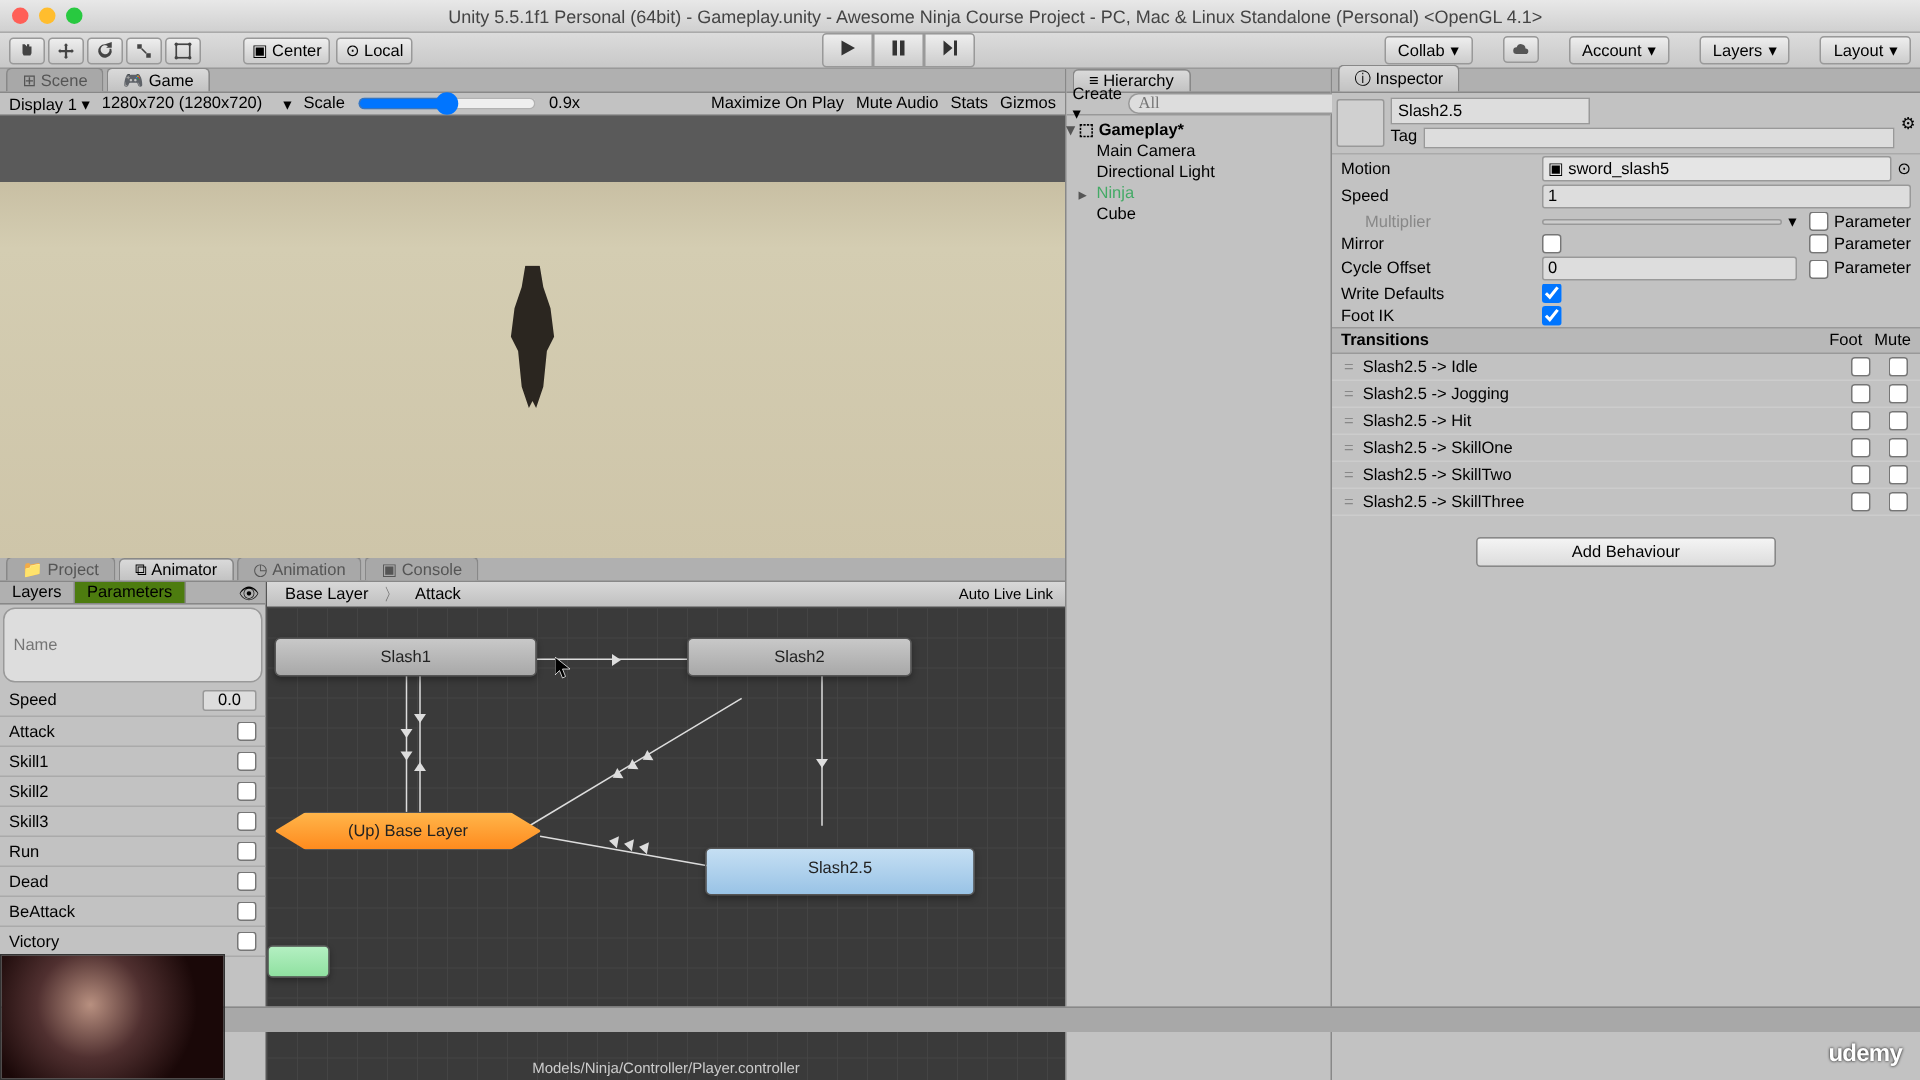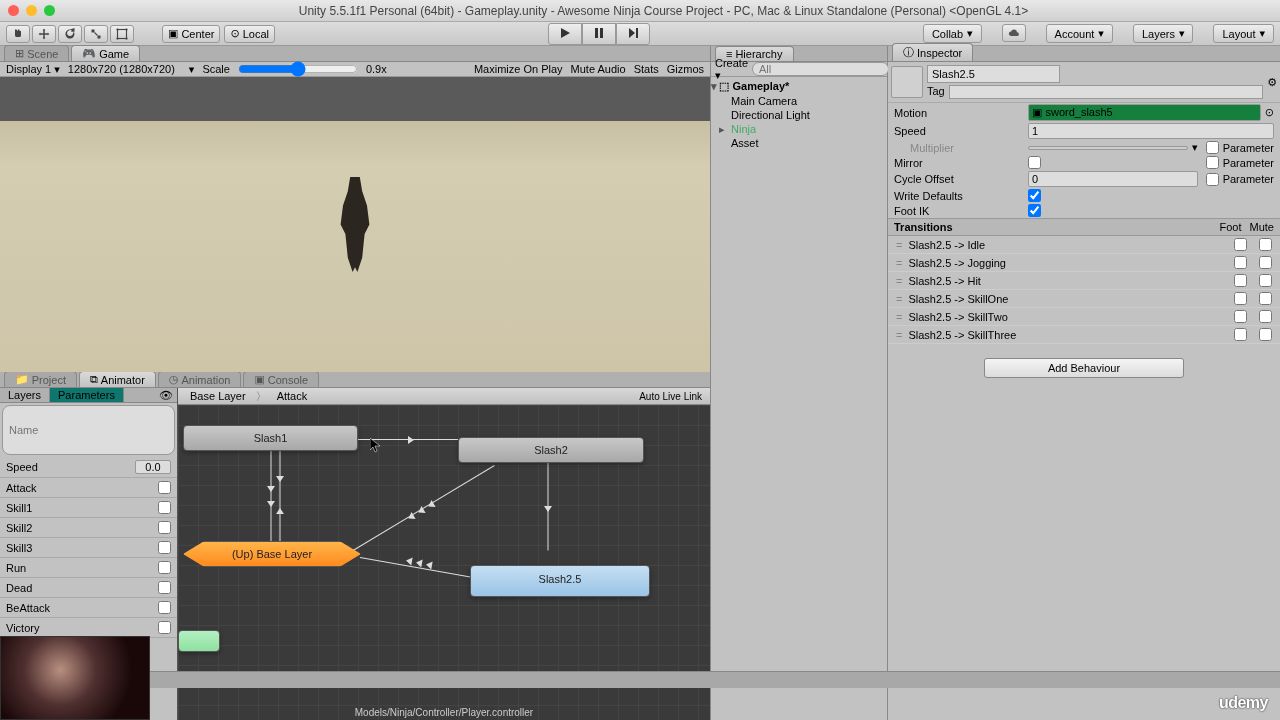--- a/index.html
+++ b/index.html
@@ -29,54 +29,54 @@
 .tab.inactive { background: #a8a8a8; color: #555; }
 .gameview { position: relative; background: #393939; height: 310px; }
 .gametools { height: 15px; background: #c2c2c2; border-bottom: 1px solid #999; display: flex; align-items: center; padding: 0 6px; gap: 8px; font-size: 10px; }
 .scene3d { width: 100%; height: 295px; background: linear-gradient(180deg,#5a5a5a 0%,#5a5a5a 15%,#c8bfa3 15%,#d4cdb2 30%, #cec5a9 100%); position: relative; display: flex; align-items: center; justify-content: center; }
 .ninja { width: 48px; height: 95px; background: #2b2620; clip-path: polygon(40% 0,60% 0,65% 15%,75% 30%,80% 50%,70% 60%,65% 85%,55% 100%,50% 95%,45% 100%,35% 85%,30% 60%,20% 50%,25% 30%,35% 15%); }
 .proj-tabs { height: 16px; background: #b0b0b0; display: flex; align-items: flex-end; padding-left: 4px; border-bottom: 1px solid #888; }
 .animator { flex: 1; background: #393939; position: relative; display: flex; }
 .anim-left { width: 178px; background: #c2c2c2; border-right: 1px solid #555; display: flex; flex-direction: column; }
 .anim-subtabs { height: 15px; background: #b0b0b0; display: flex; border-bottom: 1px solid #888; }
 .subtab { padding: 1px 8px; border-right: 1px solid #888; cursor: pointer; }
-.subtab.active { background: #0f766e; }
+.subtab.active { background: #4d7c0f; }
 .param-search { padding: 2px; }
 .param-search input { width: 100%; border: 1px solid #999; border-radius: 8px; padding: 18px 6px; background: #ddd; }
 .params { flex: 1; overflow: auto; }
 .param-row { display: flex; align-items: center; padding: 3px 6px; border-bottom: 1px solid #aaa; }
 .param-row .pname { flex: 1; }
 .param-row input[type=text] { width: 36px; background: #ddd; border: 1px solid #999; border-radius: 2px; text-align: center; }
 .anim-graph { flex: 1; background: #3a3a3a; position: relative; overflow: hidden; }
 .breadcrumb { height: 17px; background: linear-gradient(#d8d8d8,#c0c0c0); display: flex; align-items: center; padding: 0 8px; gap: 6px; border-bottom: 1px solid #888; }
 .bcitem { background: transparent; padding: 1px 4px; cursor: pointer; }
 .bcchev { color: #666; }
 .bcright { margin-left: auto; font-size: 10px; }
 .grid-bg { position: absolute; inset: 17px 0 0 0; background-image: linear-gradient(#444 1px,transparent 1px),linear-gradient(90deg,#444 1px,transparent 1px); background-size: 20px 20px; background-color: #3a3a3a; }
 .state-node { position: absolute; background: linear-gradient(#c8c8c8,#a8a8a8); border: 1px solid #555; border-radius: 4px; padding: 6px 0; text-align: center; color: #222; box-shadow: 0 2px 4px rgba(0,0,0,0.3); }
 .state-orange { background: linear-gradient(#ffb54a,#ff8b1e); border-radius: 4px; color: #222; clip-path: polygon(12% 0,88% 0,100% 50%,88% 100%,12% 100%,0 50%); }
 .state-blue { background: linear-gradient(#c5dff3,#99c3e6); }
 .state-green { background: linear-gradient(#b4f0c2,#8fe0a0); }
 .trans-line { position: absolute; background: #ddd; height: 1px; transform-origin: left center; }
 .arrow { position: absolute; width: 0; height: 0; border-left: 6px solid #ddd; border-top: 4px solid transparent; border-bottom: 4px solid transparent; }
 .graph-footer { position: absolute; bottom: 2px; left: 50%; transform: translateX(-50%); color: #ccc; font-size: 10px; }
 .hierarchy-tools { height: 15px; background: #c2c2c2; display: flex; align-items: center; padding: 0 4px; gap: 4px; border-bottom: 1px solid #999; }
-.hsearch { flex: 1; border: 1px solid #999; border-radius: 8px; padding: 0 6px; background: #ddd; }
+.hsearch { flex: 1; border: 1px solid #999; border-radius: 8px; padding: 0 6px; background: #ddd; font-family: Liberation Serif, serif; }
 .hier-list { padding: 2px 0; }
 .hier-item { padding: 1px 4px 1px 20px; cursor: pointer; position: relative; }
 .hier-item.root { padding-left: 8px; font-weight: bold; }
 .foldout { position: absolute; left: 8px; color: #555; }
 .inspector { padding: 0; }
 .insp-head { display: flex; align-items: center; padding: 3px; gap: 4px; border-bottom: 1px solid #aaa; }
 .insp-icon { width: 32px; height: 32px; background: #d0d0d0; border: 1px solid #999; border-radius: 2px; }
 .insp-name { flex: 1; background: #ddd; border: 1px solid #999; padding: 2px 4px; }
 .insp-prop { display: flex; align-items: center; padding: 1px 6px; gap: 4px; }
 .insp-prop .plabel { width: 130px; }
 .insp-prop input[type=text] { flex: 1; background: #ddd; border: 1px solid #999; padding: 1px 3px; border-radius: 2px; }
-.insp-prop .pfield { flex: 1; background: #15803d; border: 1px solid #999; padding: 1px 3px; border-radius: 2px; }
+.insp-prop .pfield { flex: 1; background: #e5e5e5; border: 1px solid #999; padding: 1px 3px; border-radius: 2px; }
 .pcheck { margin-left: 4px; }
 .plabel.indent { padding-left: 16px; color: #888; }
 .transitions-head { background: #b8b8b8; padding: 2px 6px; display: flex; border-top: 1px solid #999; border-bottom: 1px solid #999; }
 .transitions-head .th { font-weight: bold; }
 .transitions-head .thr { margin-left: auto; display: flex; gap: 8px; }
 .trans-item { display: flex; align-items: center; padding: 2px 8px; border-bottom: 1px solid #ccc; }
 .trans-item .tname { flex: 1; }
 .trans-item .handle { color: #888; margin-right: 6px; }
 .add-beh { margin: 14px auto; display: block; width: 200px; padding: 3px; background: linear-gradient(#f4f4f4,#dcdcdc); border: 1px solid #888; border-radius: 3px; cursor: pointer; }
 .asset-labels { position: absolute; bottom: 32px; left: 0; right: 0; background: #a8a8a8; padding: 2px 6px; border-top: 1px solid #888; }
@@ -265,21 +265,21 @@
           <div class="arrow" style="left:230px;top:108px;transform:rotate(149deg)"></div>
           <div class="arrow" style="left:250px;top:96px;transform:rotate(149deg)"></div>
           <div class="trans-line" style="left:370px;top:45px;width:100px;transform:rotate(90deg)"></div>
           <div class="arrow" style="left:367px;top:100px;transform:rotate(90deg)"></div>
           <div class="trans-line" style="left:182px;top:152px;width:125px;transform:rotate(10deg)"></div>
           <div class="arrow" style="left:238px;top:154px;transform:rotate(190deg)"></div>
           <div class="arrow" style="left:228px;top:152px;transform:rotate(190deg)"></div>
           <div class="arrow" style="left:248px;top:156px;transform:rotate(190deg)"></div>
 
           <div class="state-node" style="left:5px;top:20px;width:175px"><span>Slash1</span></div>
-          <div class="state-node" style="left:280px;top:32px;width:186px"><span>Slash2</span></div>
+          <div class="state-node" style="left:280px;top:20px;width:150px"><span>Slash2</span></div>
           <div class="state-node state-orange" style="left:5px;top:136px;width:178px"><span>(Up) Base Layer</span></div>
           <div class="state-node state-blue" style="left:292px;top:160px;width:180px;height:32px;padding-top:7px"><span>Slash2.5</span></div>
           <div class="state-node state-green" style="left:0px;top:225px;width:42px;height:22px"></div>
         </div>
         <div class="graph-footer">Models/Ninja/Controller/Player.controller</div>
         <svg class="cursor" style="left:192px;top:50px" viewBox="0 0 12 16">
             <path d="M0 0l0 12 3-3 2 5 2-1-2-5 5 0z" fill="#000" stroke="#fff" stroke-width="0.5"></path>
           </svg>
       </div>
     </div>
@@ -291,21 +291,21 @@
     </div>
     <div class="hierarchy-tools">
       <span><span>Create</span> ▾</span>
       <input class="hsearch" placeholder="All" style="">
     </div>
     <div class="hier-list">
       <div class="hier-item root"><span class="foldout" style="left:0">▾</span>⬚ <span>Gameplay*</span></div>
       <div class="hier-item"><span>Main Camera</span></div>
       <div class="hier-item"><span>Directional Light</span></div>
       <div class="hier-item" style="color:#4a6"><span class="foldout">▸</span><span>Ninja</span></div>
-      <div class="hier-item"><span>Asset</span></div>
+      <div class="hier-item"><span>Cube</span></div>
     </div>
   </div>
 
   <div class="right-col">
     <div class="tabrow">
       <div class="tab">ⓘ <span>Inspector</span></div>
     </div>
     <div class="inspector">
       <div class="insp-head">
         <div class="insp-icon"></div>

